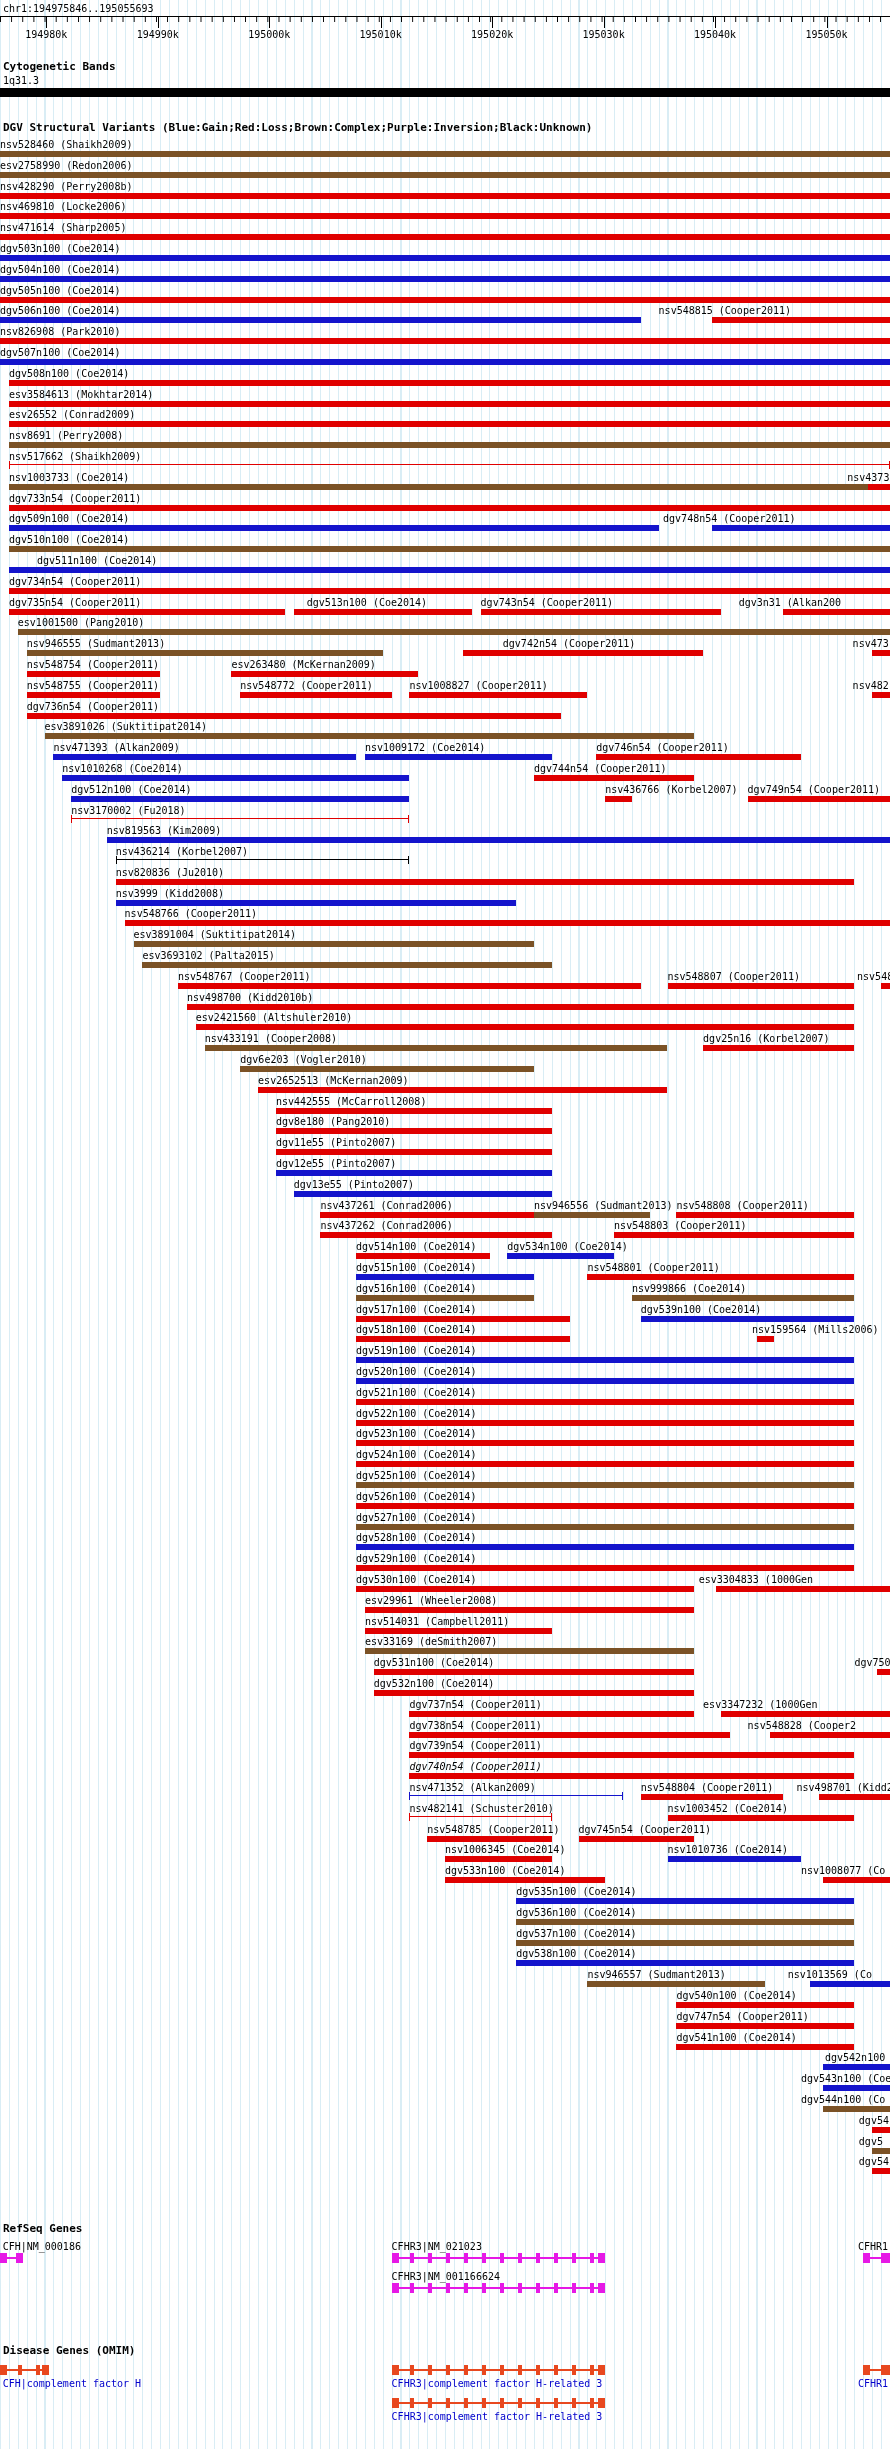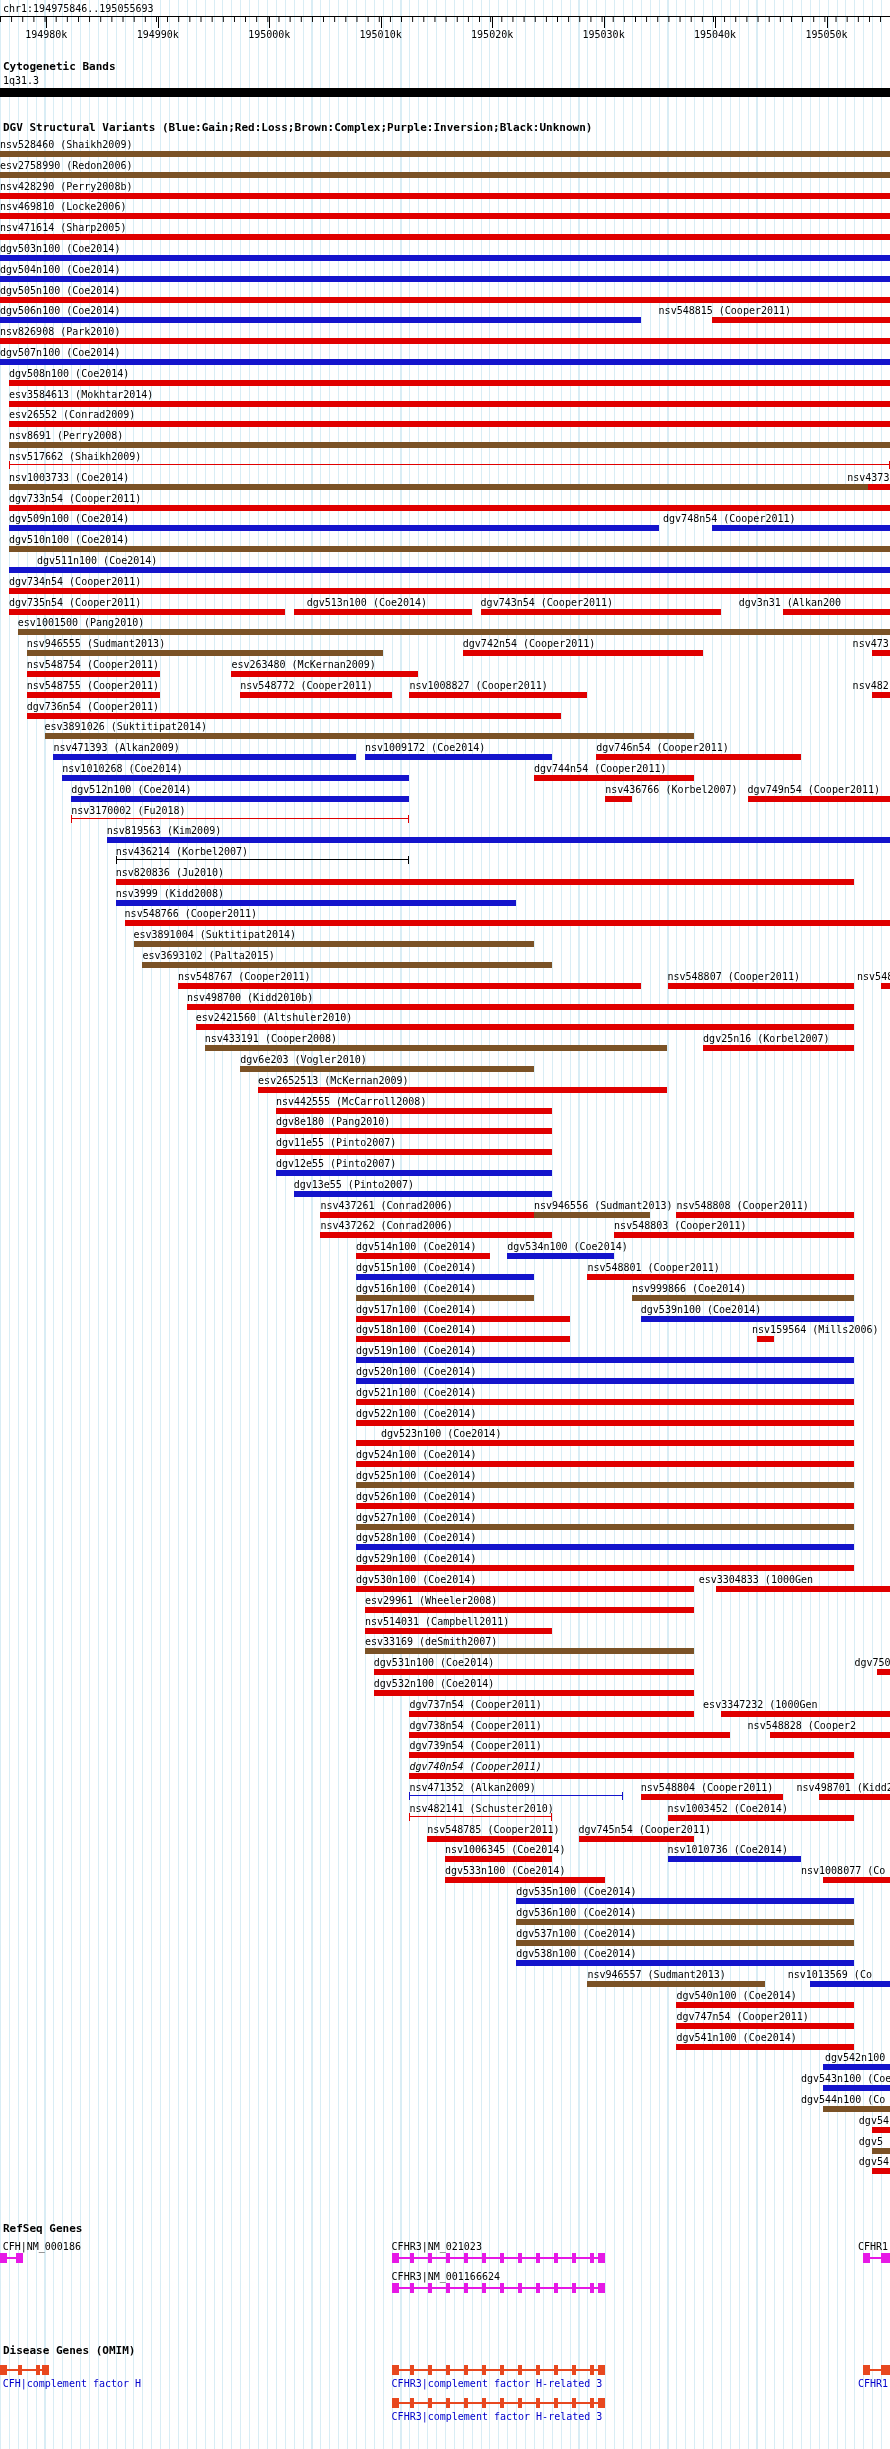--- a/index.html
+++ b/index.html
@@ -186,21 +186,21 @@
         <div class="vlabel" style="left: 83%;">dgv3n31 (Alkan200</div>
         <div class="vbar" style="left: 88%; width: 12%; background: rgb(224, 0, 0);"></div>
       </div>
       <div class="vrow">
         <div class="vlabel" style="left: 2%;">esv1001500 (Pang2010)</div>
         <div class="vbar" style="left: 2%; width: 98%; background: rgb(123, 82, 38);"></div>
       </div>
       <div class="vrow">
         <div class="vlabel" style="left: 3%;">nsv946555 (Sudmant2013)</div>
         <div class="vbar" style="left: 3%; width: 40%; background: rgb(123, 82, 38);"></div>
-        <div class="vlabel" style="left: 52%;">dgv742n54 (Cooper2011)</div>
+        <div class="vlabel" style="left: 52%; padding-left: 40px;">dgv742n54 (Cooper2011)</div>
         <div class="vbar" style="left: 52%; width: 27%; background: rgb(224, 0, 0);"></div>
         <div class="vlabel" style="left: 95.8%;">nsv473</div>
         <div class="vbar" style="left: 98%; width: 2%; background: rgb(224, 0, 0);"></div>
       </div>
       <div class="vrow">
         <div class="vlabel" style="left: 3%;">nsv548754 (Cooper2011)</div>
         <div class="vbar" style="left: 3%; width: 15%; background: rgb(224, 0, 0);"></div>
         <div class="vlabel" style="left: 26%;">esv263480 (McKernan2009)</div>
         <div class="vbar" style="left: 26%; width: 21%; background: rgb(224, 0, 0);"></div>
       </div>
@@ -384,21 +384,21 @@
       </div>
       <div class="vrow">
         <div class="vlabel" style="left: 40%;">dgv521n100 (Coe2014)</div>
         <div class="vbar" style="left: 40%; width: 56%; background: rgb(224, 0, 0);"></div>
       </div>
       <div class="vrow">
         <div class="vlabel" style="left: 40%;">dgv522n100 (Coe2014)</div>
         <div class="vbar" style="left: 40%; width: 56%; background: rgb(224, 0, 0);"></div>
       </div>
       <div class="vrow">
-        <div class="vlabel" style="left: 40%; margin-left: 25px;">dgv523n100 (Coe2014)</div>
+        <div class="vlabel" style="left: 40%;">dgv523n100 (Coe2014)</div>
         <div class="vbar" style="left: 40%; width: 56%; background: rgb(224, 0, 0);"></div>
       </div>
       <div class="vrow">
         <div class="vlabel" style="left: 40%;">dgv524n100 (Coe2014)</div>
         <div class="vbar" style="left: 40%; width: 56%; background: rgb(224, 0, 0);"></div>
       </div>
       <div class="vrow">
         <div class="vlabel" style="left: 40%;">dgv525n100 (Coe2014)</div>
         <div class="vbar" style="left: 40%; width: 56%; background: rgb(123, 82, 38);"></div>
       </div>

